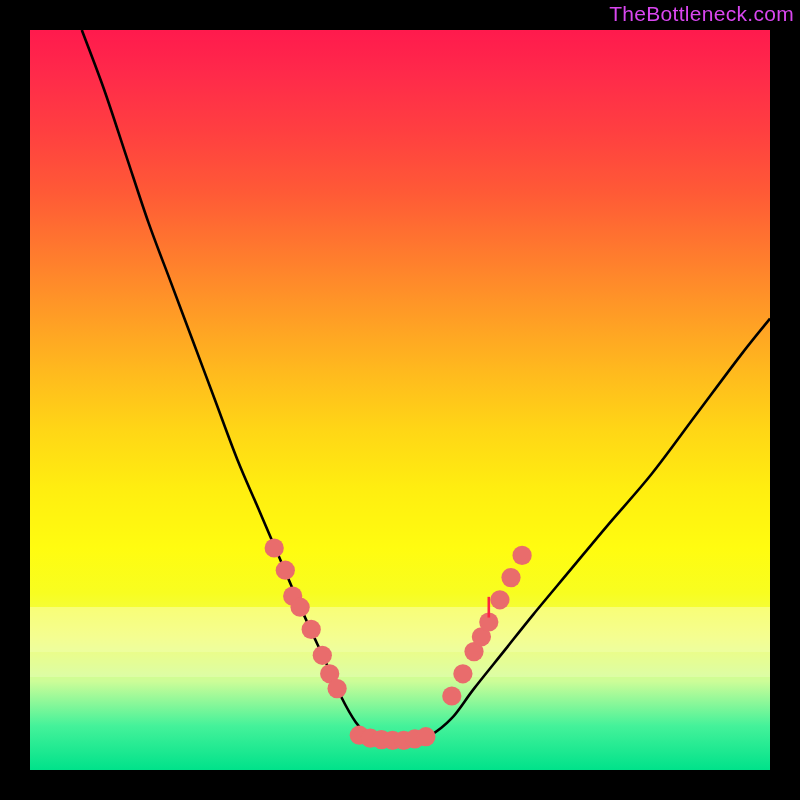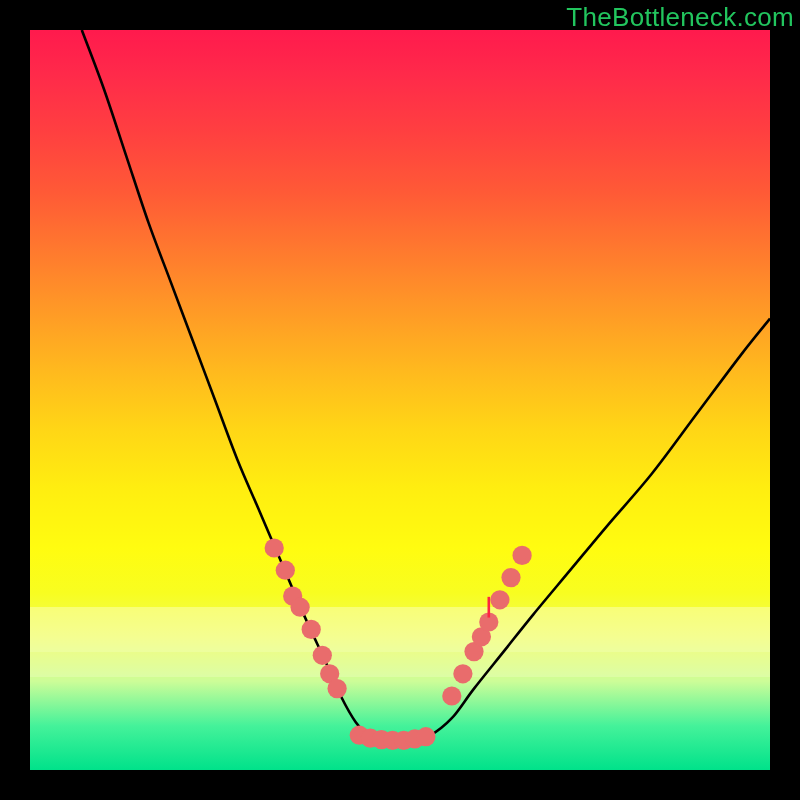--- a/index.html
+++ b/index.html
@@ -64,22 +64,22 @@
     top: 0;
     width: 100%;
     height: 100%;
     pointer-events: none;
     overflow: visible;
   }
   .watermark {
     position: absolute;
     top: 2px;
     right: 6px;
-    color: #22c55e;
-    font-size: 26px;
+    color: #d946ef;
+    font-size: 21px;
     letter-spacing: 0.3px;
     font-weight: 500;
   }
 </style>
 </head>
 <body>
 
 <div class="frame">
 
   <div class="plot-area">

